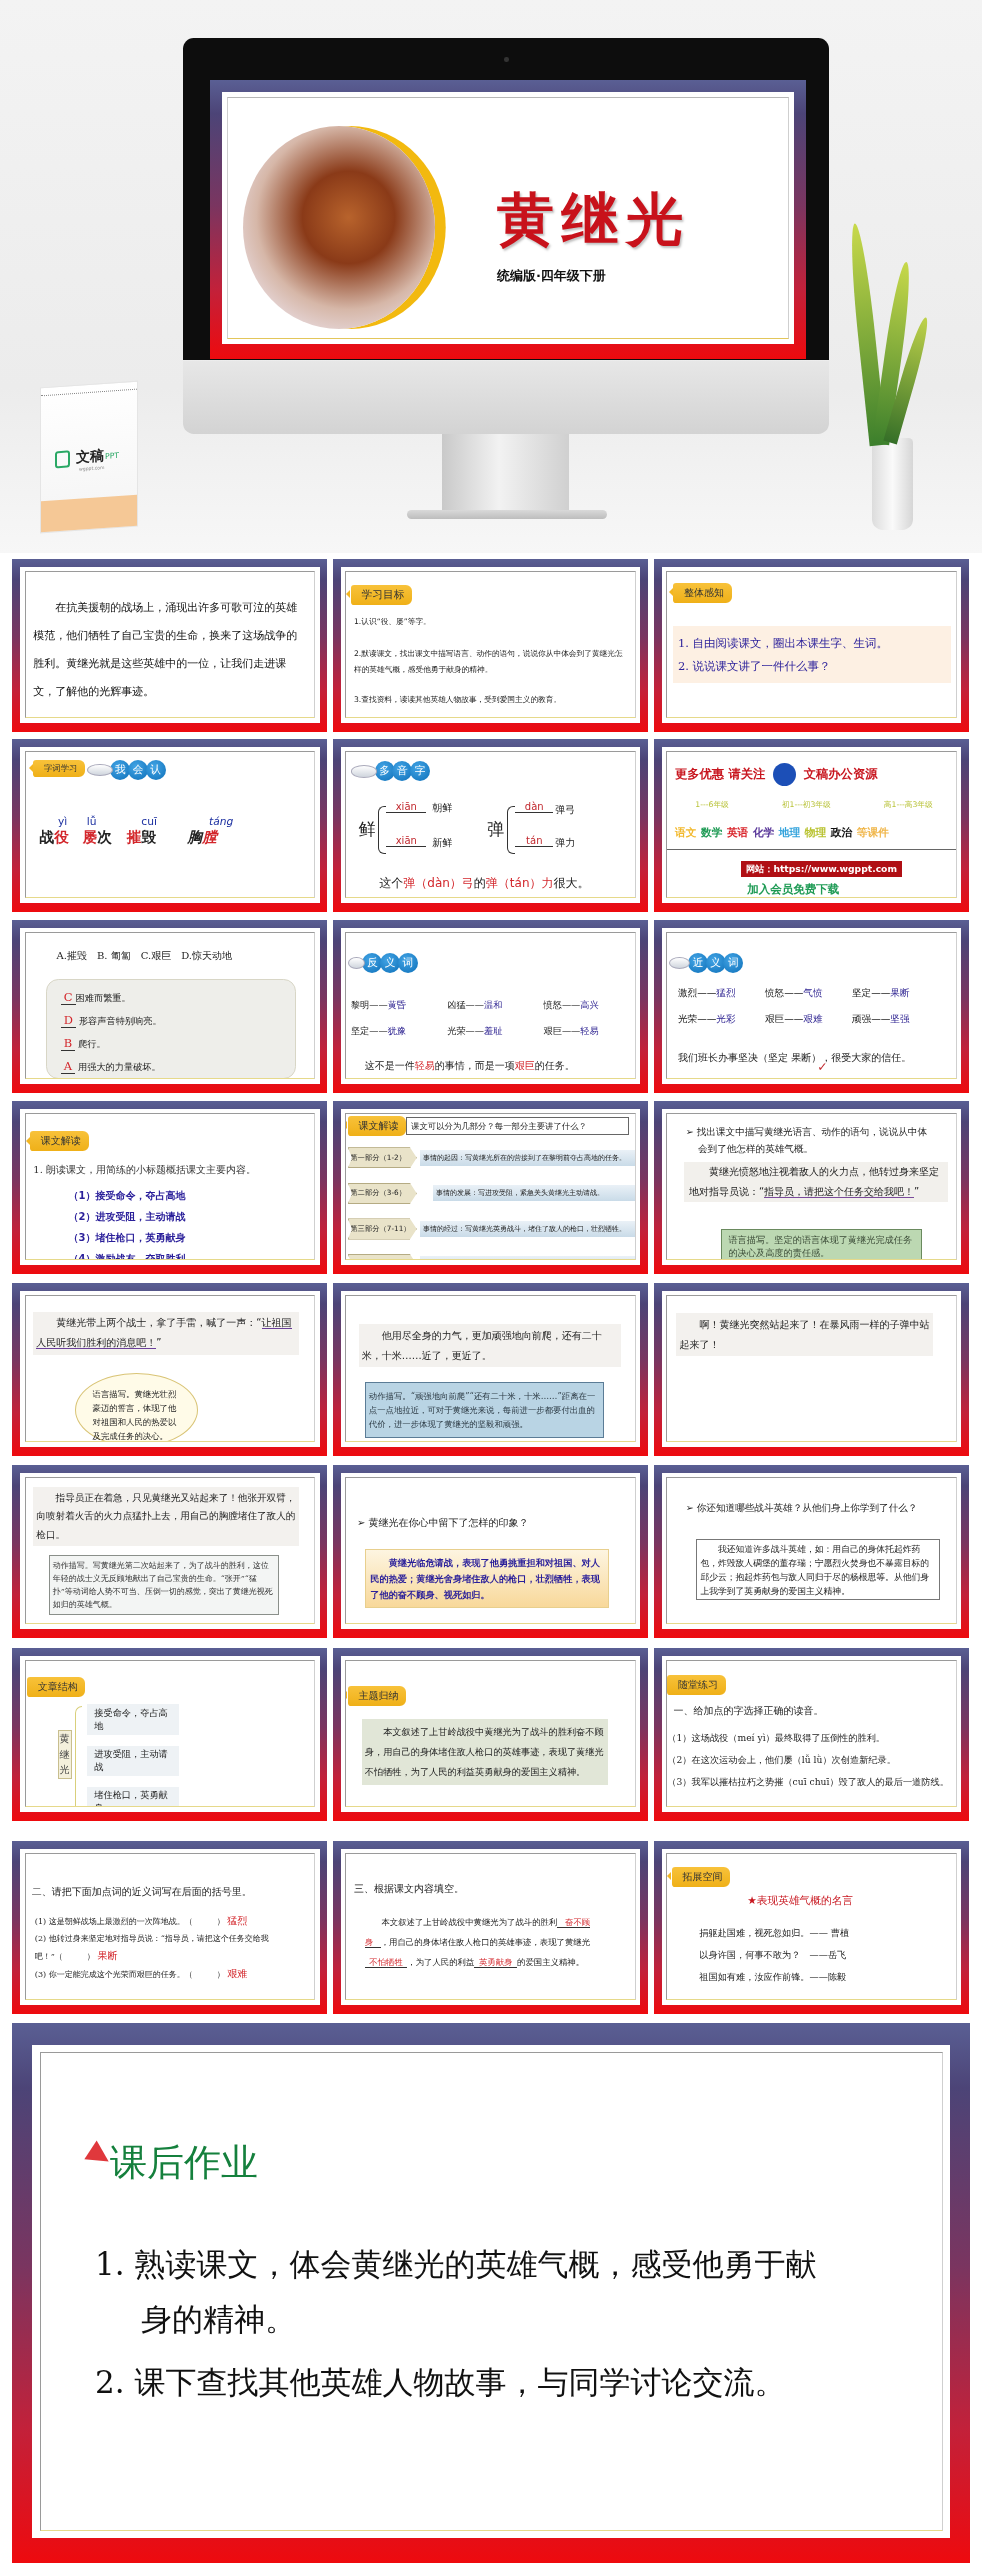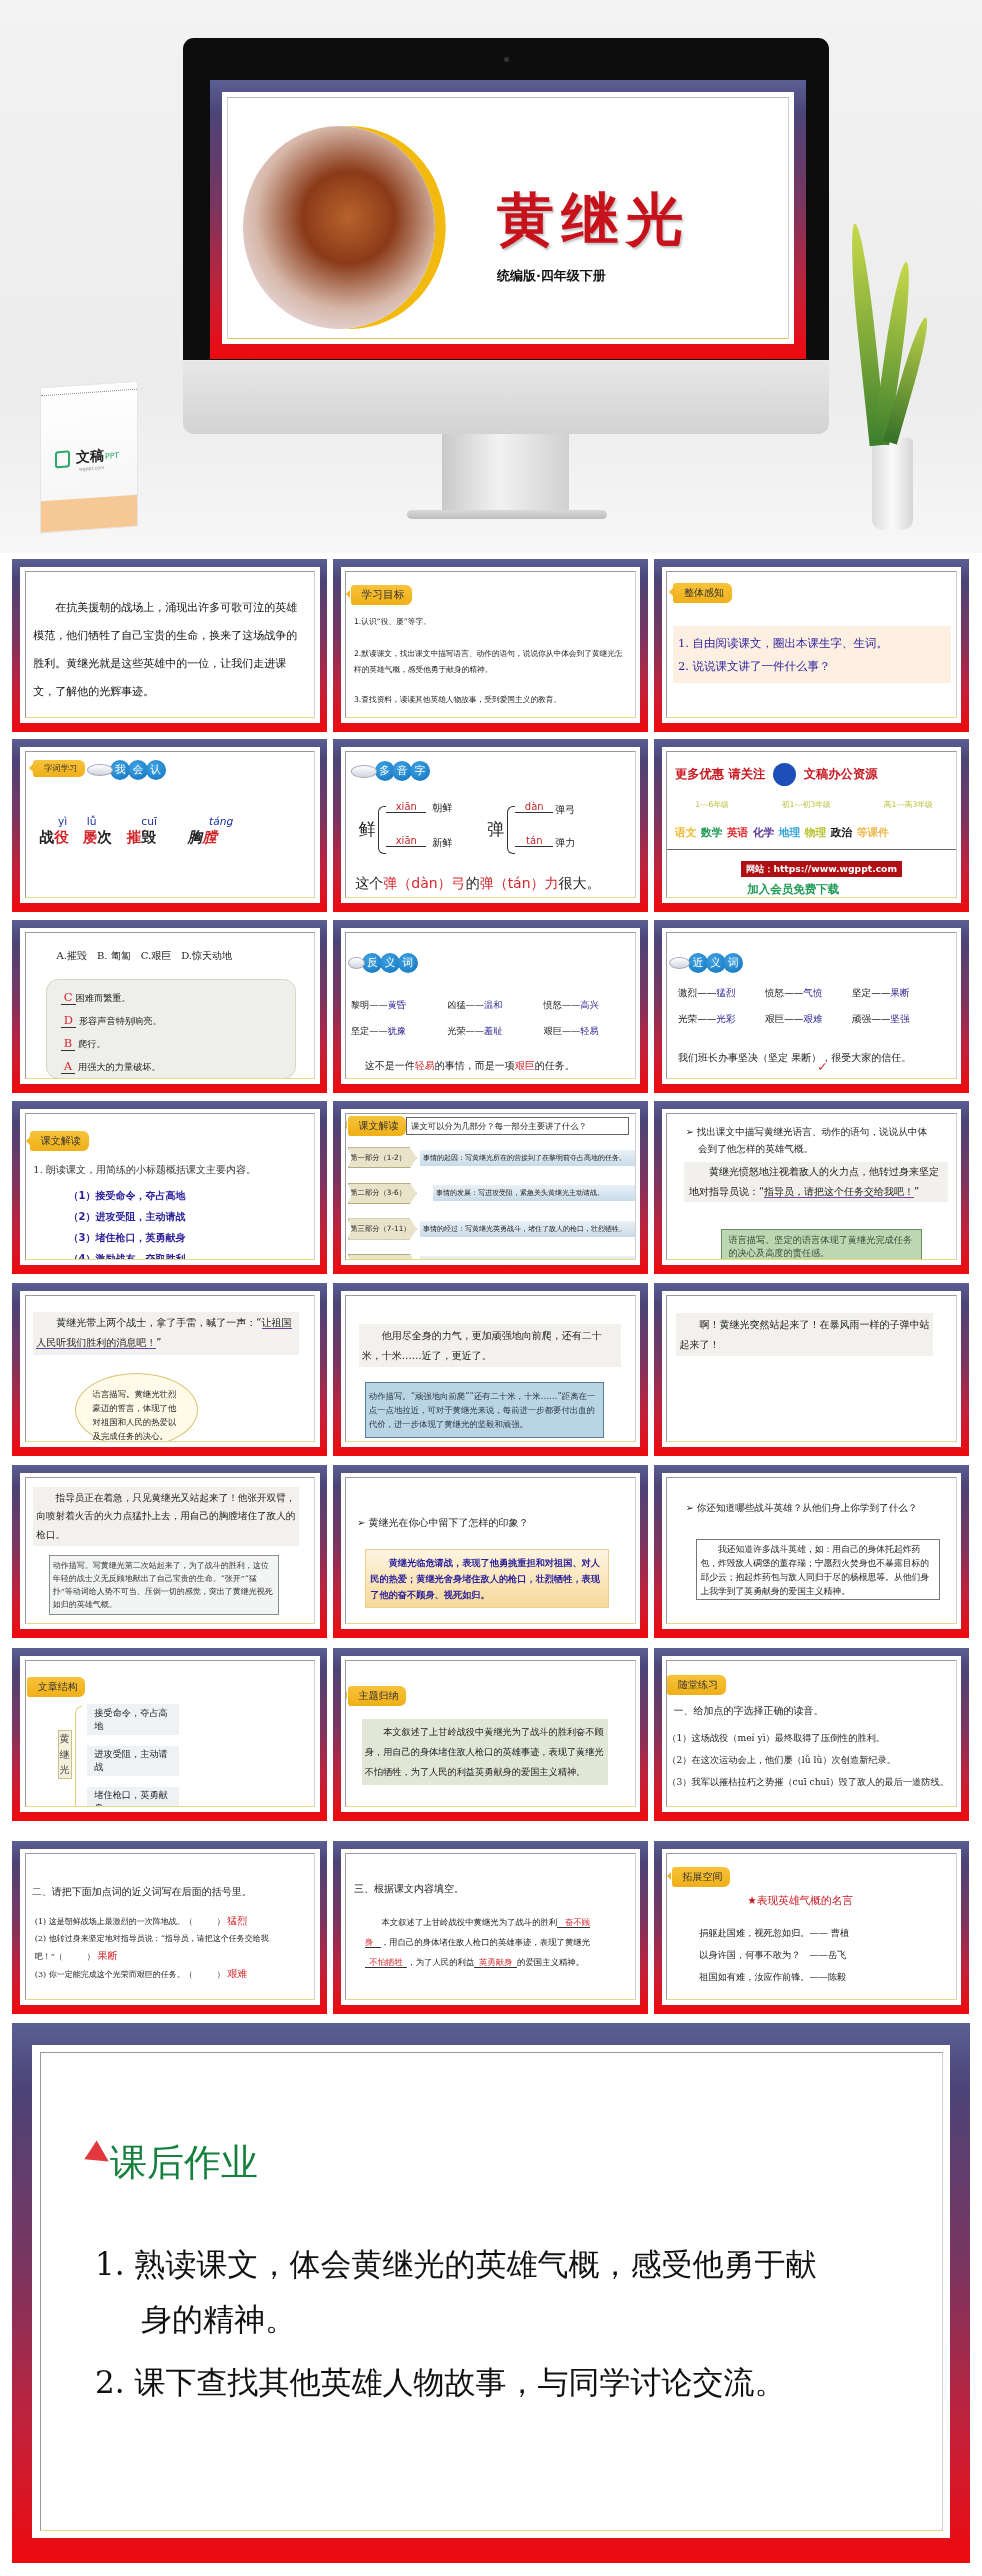--- a/index.html
+++ b/index.html
@@ -138,21 +138,21 @@
     <div class="abs" style="left:40px;top:49px;width:40px;border-bottom:1.2px solid #333;text-align:center;color:#c1272d;font-size:10px;">xiān</div>
     <div class="abs serif" style="left:86px;top:49px;font-size:10px;">朝鲜</div>
     <div class="abs" style="left:40px;top:83px;width:40px;border-bottom:1.2px solid #333;text-align:center;color:#c1272d;font-size:10px;">xiān</div>
     <div class="abs serif" style="left:86px;top:84px;font-size:10px;">新鲜</div>
     <div class="abs serif" style="left:141px;top:66px;font-size:17px;">弹</div>
     <div class="abs" style="left:161px;top:54px;width:7.7px;height:48px;border:1.2px solid #333;border-right:none;border-radius:6.1px 0 0 6.1px;"></div>
     <div class="abs" style="left:169px;top:49px;width:38px;border-bottom:1.2px solid #333;text-align:center;color:#c1272d;font-size:10px;">dàn</div>
     <div class="abs serif" style="left:209px;top:51px;font-size:10px;">弹弓</div>
     <div class="abs" style="left:169px;top:83px;width:38px;border-bottom:1.2px solid #333;text-align:center;color:#c1272d;font-size:10px;">tán</div>
     <div class="abs serif" style="left:209px;top:84px;font-size:10px;">弹力</div>
-    <div class="abs" style="left:9px;top:123px;font-size:14px;text-align:right;">
+    <div class="abs" style="left:33px;top:123px;font-size:12px;text-align:right;">
       <span>这个</span><span class="red">弹（dàn）弓</span><span>的</span><span class="red">弹（tán）力</span><span>很大。</span>
     </div>
   </div>
     </div>
 </div>
 <div class="frame grid-slide" style="left:654px;top:739px;">
   <div class="inner">
       <div class="inner2">
     <div class="abs" style="left:7.7px;top:10.7px;font-size:12.3px;font-weight:bold;color:#c8161f;display:flex;align-items:center;gap:7.7px;">
       <span>更多优惠 请关注</span>

